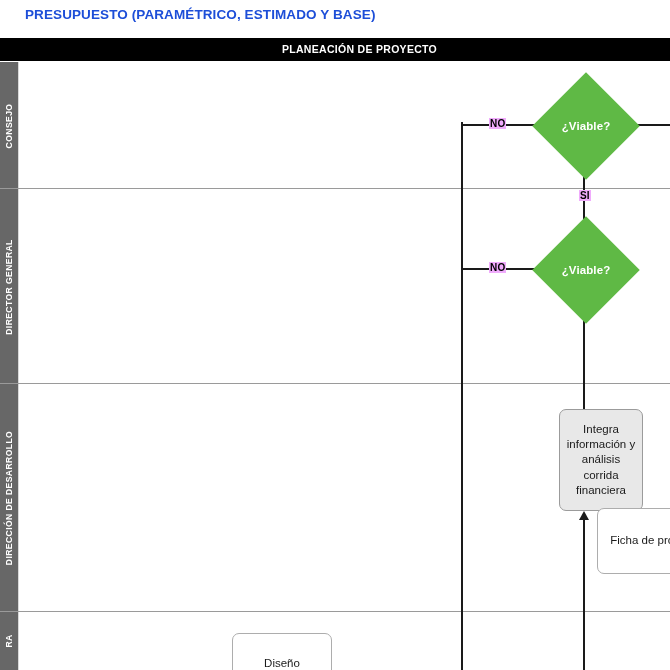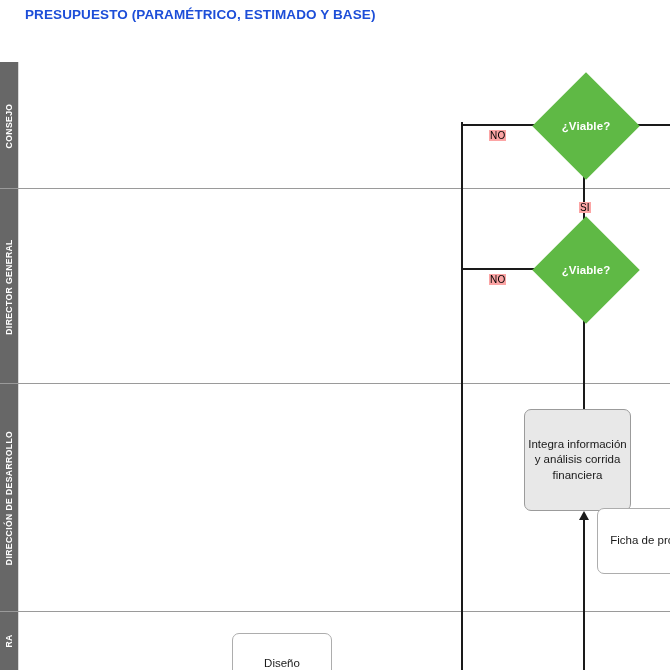--- a/index.html
+++ b/index.html
@@ -114,27 +114,26 @@
     width: 0;
     height: 0;
     border-left: 5px solid transparent;
     border-right: 5px solid transparent;
     border-bottom: 9px solid #1a1a1a;
   }
 
   .edge-label {
     position: absolute;
     font-size: 10px;
-    font-weight: normal;
+    font-weight: bold;
     color: #000000;
-    background: #fca5a5;
+    background: #f0abfc;
     padding: 0 1px;
     white-space: nowrap;
     letter-spacing: 0.2px;
-    margin-top: 12px;
   }
 
   .diamond {
     position: absolute;
     background: #5fb945;
     transform: rotate(45deg);
   }
   .diamond-label {
     position: absolute;
     left: 50%;
@@ -196,20 +195,23 @@
     padding: 3px;
   }
 </style>
 </head>
 <body>
 
 <div id="canvas">
 
   <div class="doc-title">PRESUPUESTO (PARAMÉTRICO, ESTIMADO Y BASE)</div>
 
+  <div class="phase-band">
+    <div class="phase-band-label">PLANEACIÓN DE PROYECTO</div>
+  </div>
 
   <div class="lanes">
 
     <div class="lane" style="top:0px; height:127px;">
       <div class="lane-header" style="top:0px; height:127px;">
         <div class="lane-header-text">CONSEJO</div>
       </div>
     </div>
     <div class="lane-divider" style="top:126px;"></div>
 
@@ -261,21 +263,21 @@
   <div class="diamond-wrap" style="left:534px; top:88px; width:104px; height:76px;">
     <div class="diamond" style="left:14px; top:0px; width:76px; height:76px;"></div>
     <div class="diamond-label">¿Viable?</div>
   </div>
 
   <div class="diamond-wrap" style="left:534px; top:232px; width:104px; height:76px;">
     <div class="diamond" style="left:14px; top:0px; width:76px; height:76px;"></div>
     <div class="diamond-label">¿Viable?</div>
   </div>
 
-  <div class="proc-box" style="left:524px; top:409px; width:107px; height:102px;">
+  <div class="proc-box" style="left:559px; top:409px; width:84px; height:102px;">
     <span>Integra información y análisis corrida financiera</span>
   </div>
 
   <div class="doc-box" style="left:597px; top:508px; width:118px; height:66px;">
     <span>Ficha de proyecto</span>
   </div>
 
   <div class="plain-box" style="left:232px; top:633px; width:100px; height:62px;">
     <span>Diseño</span>
   </div>

